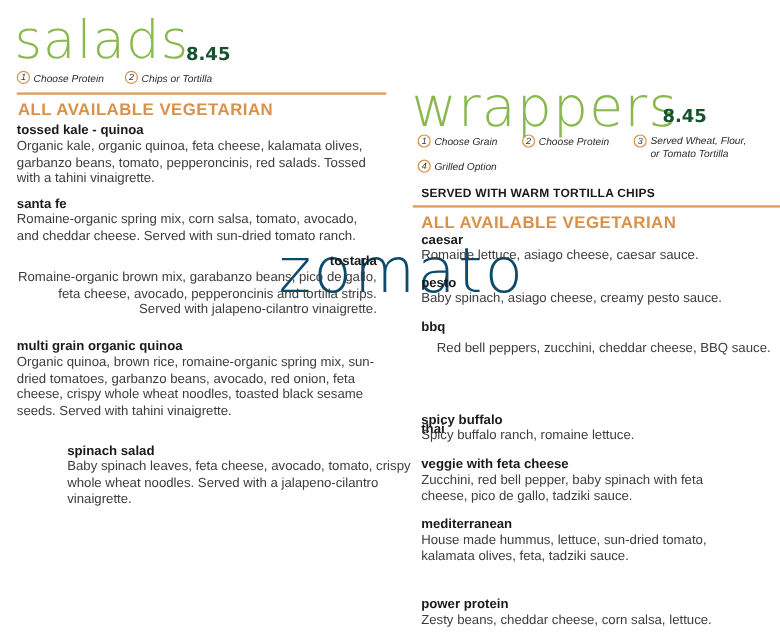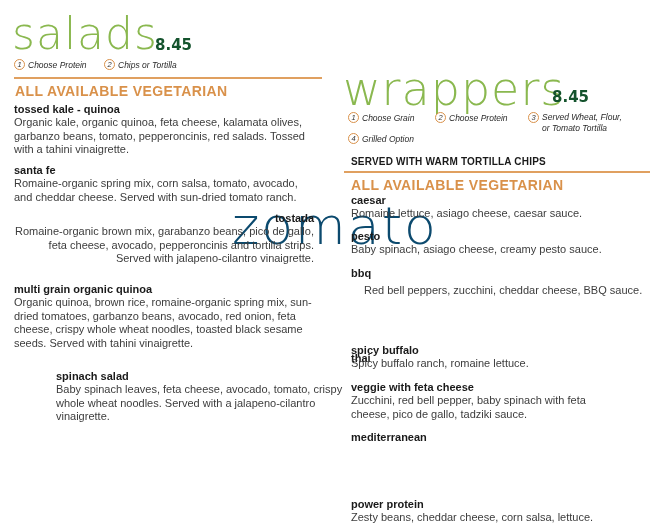--- a/index.html
+++ b/index.html
@@ -102,17 +102,18 @@
 <div class="abs" style="left:351px; top:343px; width:295px;">
   <div class="item-name">spicy buffalo</div>
   <div class="item-desc">Spicy buffalo ranch, romaine lettuce.</div>
 </div>
 <div class="abs" style="left:351px; top:380px; width:245px;">
   <div class="item-name">veggie with feta cheese</div>
   <div class="item-desc">Zucchini, red bell pepper, baby spinach with feta cheese, pico de gallo, tadziki sauce.</div>
 </div>
 <div class="abs" style="left:351px; top:430px; width:270px;">
   <div class="item-name">mediterranean</div>
+  <div class="item-desc">House made hummus, lettuce, sun-dried tomato, kalamata olives, feta, tadziki sauce.</div>
 </div>
 <div class="abs" style="left:351px; top:481px; width:295px;margin-top:16px;">
   <div class="item-name">power protein</div>
   <div class="item-desc">Zesty beans, cheddar cheese, corn salsa, lettuce.</div>
 </div>
 
 </body></html>

